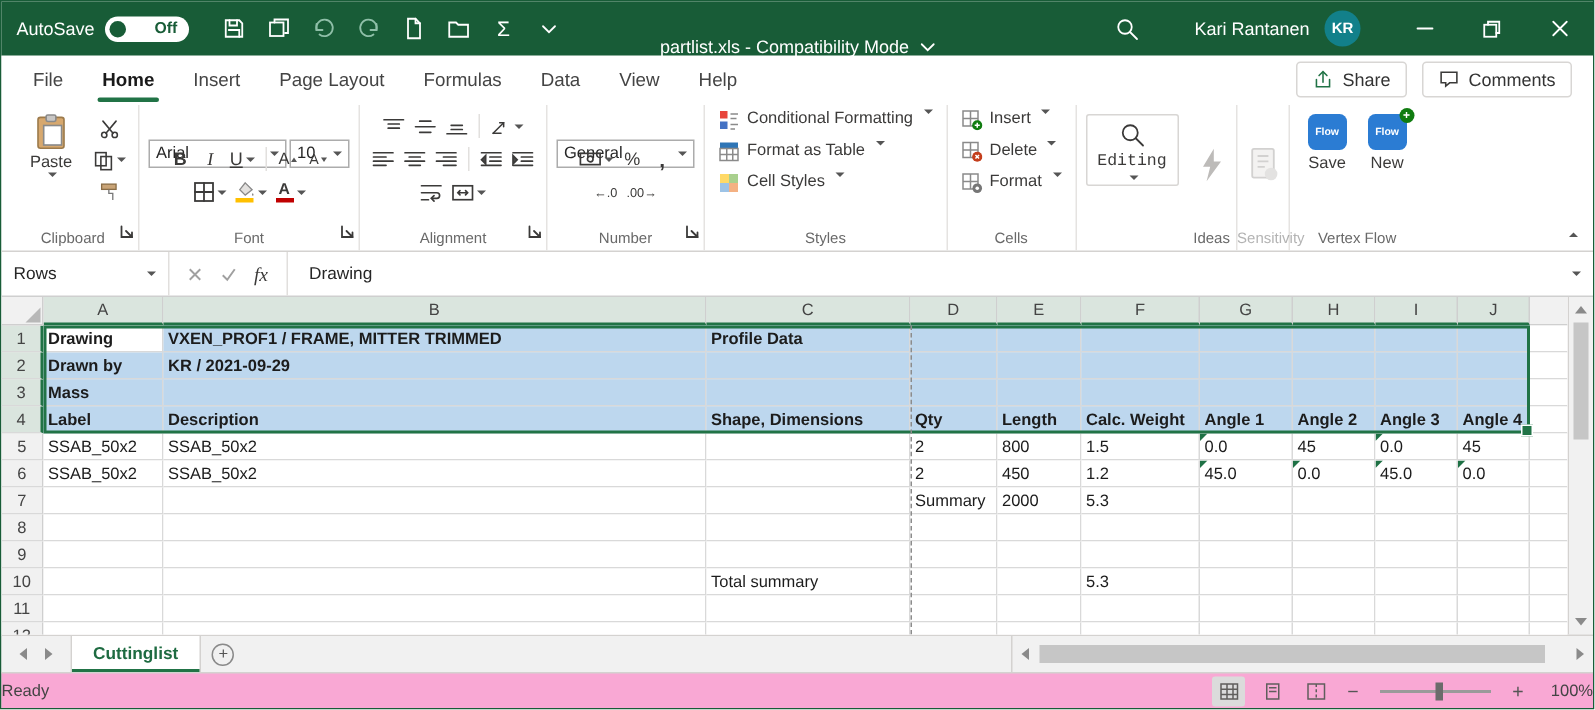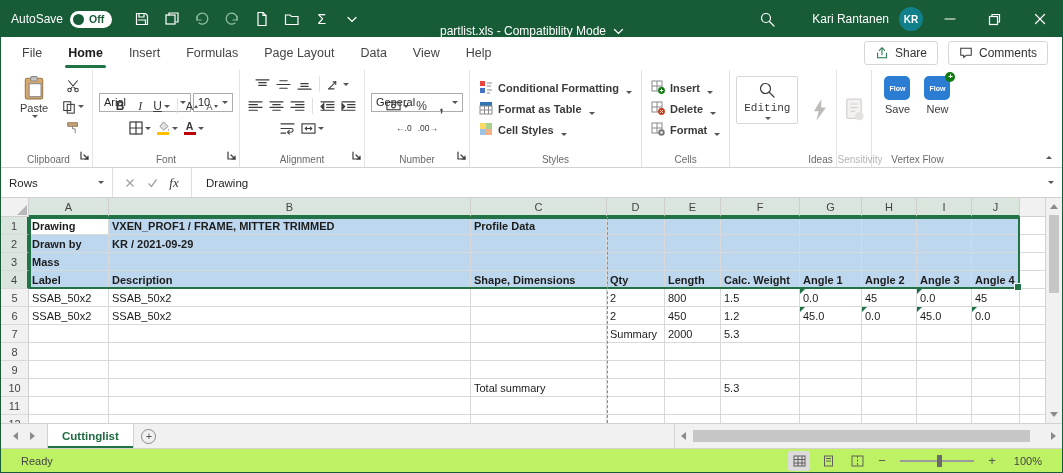--- a/index.html
+++ b/index.html
@@ -3,32 +3,32 @@
 <meta charset="utf-8">
 <style>
   * { margin:0; padding:0; box-sizing:border-box; }
   html,body { width:1063px; height:473px; overflow:hidden; }
   body { font-family:"Liberation Sans","DejaVu Sans",sans-serif; background:#fff; }
   .window { width:1063px; height:473px; border:1px solid #185C37; display:flex; flex-direction:column; background:#fff; }
 
   
   .titlebar { height:36px; background:#185C37; display:flex; align-items:center; color:#fff; font-size:12px; flex:0 0 auto; padding-left:10px; position:relative; }
   .autosave { display:flex; align-items:center; gap:7px; }
-  .as-pill { background:#fff; border-radius:9px; height:17px; display:flex; align-items:center; padding:2px 8px 2px 3px; gap:5px; color:#185C37; font-size:10.5px; font-weight:bold; }
+  .as-pill { background:#fff; border-radius:9px; height:17px; display:flex; align-items:center; padding:2px 8px 2px 3px; gap:19px; color:#185C37; font-size:10.5px; font-weight:bold; }
   .as-dot { width:11px; height:11px; border-radius:50%; background:#185C37; }
   .qat { display:flex; align-items:center; gap:3px; margin-left:16px; }
   .qbtn { width:27px; height:27px; display:flex; align-items:center; justify-content:center; border-radius:2px; }
   .ticon { stroke:#fff; fill:none; stroke-width:1.2; stroke-linecap:round; }
   .ticon.dis { stroke:#8FBFA8; }
   .ticon-sigma { color:#fff; font-size:14px; }
   .title-center { position:absolute; left:50%; transform:translateX(-50%); top:12px; height:36px; display:flex; align-items:center; gap:7px; white-space:nowrap; }
   .title-right { margin-left:auto; display:flex; align-items:center; height:36px; }
   .search-btn { width:34px; height:36px; display:flex; align-items:center; justify-content:center; }
   .user-name { margin:0 10px 0 28px; font-size:12px; }
-  .avatar { width:24px; height:24px; border-radius:50%; background:#12808A; display:flex; align-items:center; justify-content:center; font-size:10px; font-weight:bold; margin-right:4px; }
+  .avatar { width:24px; height:24px; border-radius:50%; background:#12808A; display:flex; align-items:center; justify-content:center; font-size:10px; font-weight:bold; margin-right:20px; }
   .win-btn { width:45px; height:36px; display:flex; align-items:center; justify-content:center; }
 
   
   .tabrow { height:31px; display:flex; align-items:stretch; background:#fff; padding-left:8px; flex:0 0 auto; }
   .rtab { padding:0 13px; display:flex; align-items:center; font-size:12.5px; color:#444; position:relative; white-space:nowrap; }
   .rtab.active { color:#1a1a1a; font-weight:bold; }
   .rtab.active::after { content:''; position:absolute; left:10px; right:10px; bottom:0; height:3px; background:#217346; border-radius:2px; }
   .tab-actions { margin-left:auto; display:flex; align-items:center; gap:10px; padding-right:14px; }
   .pill-btn { display:flex; align-items:center; gap:6px; border:1px solid #D8D6D4; border-radius:3px; height:24px; padding:0 10px; font-size:12px; color:#333; background:#fff; white-space:nowrap; }
   .gicon { stroke:#3b3a39; fill:none; stroke-width:1.2; stroke-linecap:round; }
@@ -50,21 +50,21 @@
   .u-btn { text-decoration:underline; font-size:12px; }
   .stack { display:flex; flex-direction:column; align-items:center; gap:1px; line-height:1; }
   .cbar { width:12px; height:3px; display:inline-block; }
   .mini-tri { width:0; height:0; border-left:2.5px solid transparent; border-right:2.5px solid transparent; display:inline-block; margin-left:1px; vertical-align:super; }
   .mini-tri.up { border-bottom:3px solid #555; }
   .mini-tri.down { border-top:3px solid #555; }
   .clip-body { display:flex; gap:3px; }
   .paste-btn { display:flex; flex-direction:column; align-items:center; width:46px; padding-top:2px; gap:1px; }
   .paste-label { font-size:11px; color:#3b3a39; }
   .clip-small { display:flex; flex-direction:column; gap:2px; padding-top:3px; }
-  .style-btn { display:flex; align-items:flex-end; gap:5px; height:21px; font-size:11px; color:#3b3a39; padding:0 3px; align-self:flex-start; white-space:nowrap;font-weight:bold; }
+  .style-btn { display:flex; align-items:flex-start; gap:5px; height:21px; font-size:11px; color:#3b3a39; padding:0 3px; align-self:flex-start; white-space:nowrap; }
   .collapsed-btn { display:flex; flex-direction:column; align-items:center; border:1px solid #D8D6D4; border-radius:2px; padding:4px 7px 3px 7px; margin-top:3px; gap:3px; font-size:11px; color:#3b3a39;font-family:Liberation Mono, monospace; }
   .big-icon-grp { display:flex; flex-direction:column; align-items:center; justify-content:center; flex:1; padding-bottom:4px; }
   .vf { display:flex; gap:14px; padding:3px 6px 0 6px; }
   .vf-btn { display:flex; flex-direction:column; align-items:center; gap:3px; font-size:11px; color:#3b3a39; }
   .flow-ic { width:26px; height:24px; border-radius:5px; background:#2B7CD3; color:#fff; font-size:7px; font-weight:bold; display:flex; align-items:center; justify-content:center; position:relative; }
   .flow-plus { position:absolute; top:-4px; right:-5px; width:10px; height:10px; border-radius:50%; background:#107C10; color:#fff; font-size:8px; line-height:10px; text-align:center; font-weight:bold; }
   .ribbon-collapse { position:absolute; right:10px; bottom:4px; }
   .tiny { font-size:8.5px; }
   .dim { opacity:.5; }
 
@@ -111,21 +111,21 @@
   .sheettab { background:#fff; display:flex; align-items:center; padding:0 14px; font-size:11.5px; font-weight:bold; color:#1E6B41; border-left:1px solid #D4D2D0; border-right:1px solid #D4D2D0; position:relative; }
   .sheettab::after { content:''; position:absolute; left:0; right:0; bottom:0; height:2px; background:#217346; }
   .addsheet { width:30px; display:flex; align-items:center; justify-content:center; }
   .plus-circle { width:15px; height:15px; border-radius:50%; border:1px solid #8a8a8a; color:#555; font-size:11px; line-height:13px; text-align:center; }
   .hscroll { margin-left:auto; width:388px; display:flex; align-items:center; border-left:1px solid #D4D2D0; }
   .h-btn { width:17px; height:100%; display:flex; align-items:center; justify-content:center; }
   .htrack { flex:1; padding:6px 1px; }
   .hthumb { background:#C6C6C6; height:12px; width:96%; }
 
   
-  .statusbar { height:24px; background:#bef264; border-top:1px solid #D4D2D0; display:flex; align-items:center; font-size:11px; color:#444; padding:0 20px; flex:0 0 auto; }
+  .statusbar { height:24px; background:#f9a8d4; border-top:1px solid #D4D2D0; display:flex; align-items:center; font-size:11px; color:#444; padding:0 0; flex:0 0 auto; }
   .sb-right { margin-left:auto; display:flex; align-items:center; gap:7px; }
   .view-btn { width:22px; height:20px; display:flex; align-items:center; justify-content:center; border-radius:2px; }
   .view-btn.active { background:#DBDBDB; }
   .zoom-track { width:74px; height:2px; background:#9a9a9a; position:relative; margin:0 4px; }
   .zoom-thumb { position:absolute; left:50%; top:-5px; width:5px; height:12px; background:#6b6b6b; }
   .zoom-pm { font-size:13px; color:#555; width:14px; text-align:center; }
   .zoom-label { width:36px; text-align:right; }
 </style>
 </head>
 <body>
@@ -215,22 +215,22 @@
             <path d="M1.5 1.5l9 9M10.5 1.5l-9 9"></path>
           </svg>
         </span>
     </div>
   </div>
 
   <div class="tabrow">
     <span class="rtab">File</span>
     <span class="rtab active">Home</span>
     <span class="rtab">Insert</span>
+    <span class="rtab">Page Layout</span>
     <span class="rtab">Formulas</span>
-    <span class="rtab">Page Layout</span>
     <span class="rtab">Data</span>
     <span class="rtab">View</span>
     <span class="rtab">Help</span>
     <div class="tab-actions">
       <span class="pill-btn">
         <svg class="gicon green-ic" width="14" height="14" viewBox="0 0 16 16">
             <path d="M8 10V2.5"></path>
             <path d="M5 5l3-3 3 3"></path>
             <path d="M3 8v5.5h10V8"></path>
           </svg>

